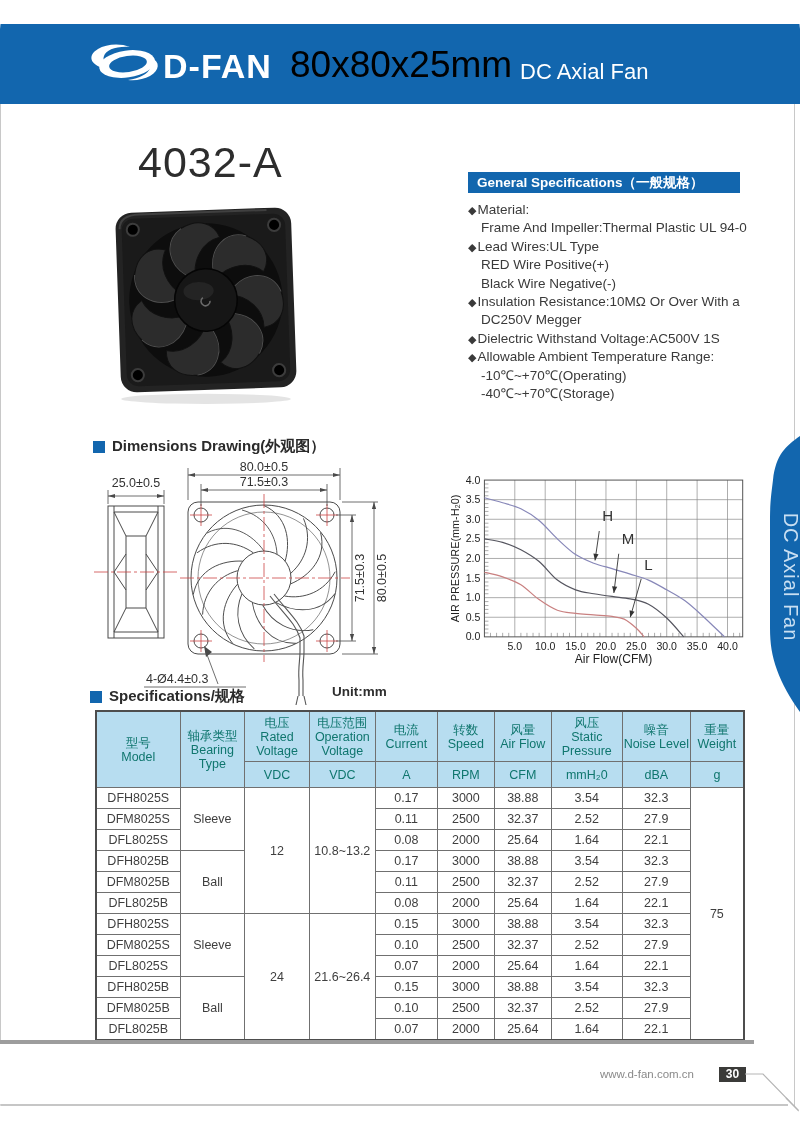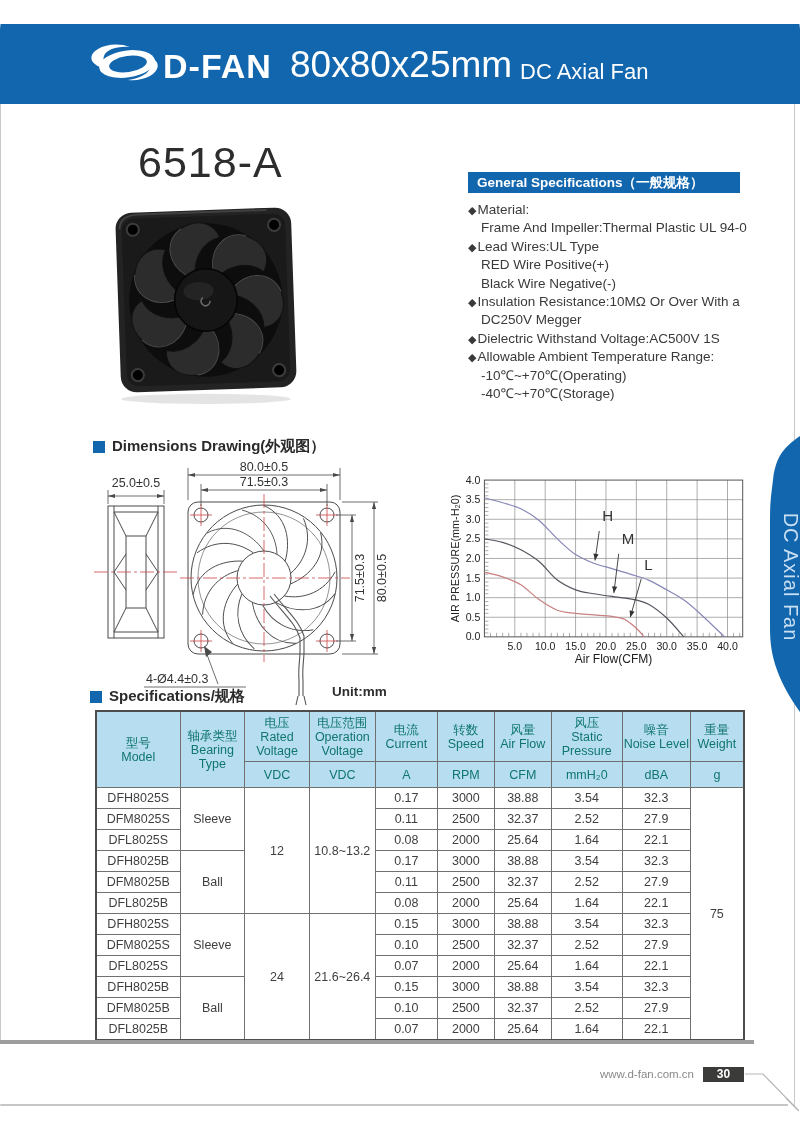--- a/index.html
+++ b/index.html
@@ -1,21 +1,21 @@
 <!DOCTYPE html>
 <html><head>
 <meta charset="utf-8">
 <style>
   html,body{margin:0;padding:0;background:#fff;}
   .page{position:relative;width:800px;height:1131px;background:#ffffff;overflow:hidden;
         font-family:"Liberation Sans", sans-serif;border-radius:29px;}
   
   .header-band{position:absolute;left:0;top:24px;width:800px;height:80px;background:#1266ae;}
   .brand{position:absolute;left:163px;top:23px;font-size:34px;font-weight:bold;color:#fff;letter-spacing:1px;}
-  .size-text{position:absolute;left:290px;top:20px;font-size:37px;color:#ffffff;font-weight:400;}
+  .size-text{position:absolute;left:290px;top:20px;font-size:37px;color:#000000;font-weight:400;}
   .type-text{position:absolute;left:520px;top:35px;font-size:22px;color:#fff;}
   .logo-svg{position:absolute;left:86px;top:17px;}
   
   .border-left{position:absolute;left:0;top:104px;width:1px;height:936px;background:#c8c8c8;}
   .border-right{position:absolute;left:794px;top:104px;width:1px;height:1002px;background:#c8c8c8;}
   
   .model-title{position:absolute;left:138px;top:138px;font-size:43px;color:#2d2d2d;letter-spacing:1px;}
   .fan-photo{position:absolute;left:110px;top:200px;}
   
   .gs-bar{position:absolute;left:468px;top:172px;width:272px;height:21px;background:#1266ae;
@@ -39,21 +39,21 @@
               font-size:12.5px;color:#3f3f3f;border:2px solid #4d4d4d;}
   #spec-table th,#spec-table td{border:1px solid #707070;padding:0;}
   #spec-table th{background:#b7ddf0;font-weight:400;color:#0f766e;font-size:12.5px;line-height:14px;}
   #spec-table thead tr.main th{height:49px;}
   #spec-table thead tr.units th{height:25px;}
   #spec-table td{height:20px;background:#fff;}
   
   .footer-thick{position:absolute;left:0;top:1040px;width:754px;height:4px;background:#9d9d9d;}
   .footer-thin{position:absolute;left:0;top:1104px;width:788px;height:2px;background:#c6c6c6;}
   .footer-site{position:absolute;left:600px;top:1068px;width:112px;text-align:left;font-size:11.5px;color:#8a8a8a;}
-  .footer-badge{position:absolute;left:703px;top:1067px;width:41px;height:15px;background:#3b3b39;color:#fff;
+  .footer-badge{position:absolute;left:719px;top:1067px;width:27px;height:15px;background:#3b3b39;color:#fff;
                 font-size:12px;font-weight:bold;text-align:center;line-height:15px;}
   .footer-lines{position:absolute;left:744px;top:1066px;}
 </style>
 </head>
 <body>
 
 <div class="page">
 
   <div class="header-band">
     <svg class="logo-svg" width="78" height="46" viewBox="0 0 78 46">
@@ -63,21 +63,21 @@
       <path d="M66,17 C74,21 74,29 64,35 C58,38 50,40 42,39 C54,37 62,33 64,27 C65,23 64,20 60,17 Z" fill="#ffffff"></path>
     </svg>
     <span class="brand">D-FAN</span>
     <span class="size-text">80x80x25mm</span>
     <span class="type-text">DC Axial Fan</span>
   </div>
 
   <div class="border-left"></div>
   <div class="border-right"></div>
 
-  <div class="model-title">6518-A</div>
+  <div class="model-title">4032-A</div>
 
   <svg class="fan-photo" width="192" height="207" viewBox="0 0 190 205">
     <ellipse cx="95" cy="197" rx="84" ry="5" fill="#e4e4e4"></ellipse>
     <g transform="rotate(-2 95 100)">
       <rect x="8" y="10" width="174" height="178" rx="16" fill="#232323"></rect>
       <path d="M12,26 C12,16 20,12 32,12 L158,12" stroke="#404040" stroke-width="2" fill="none"></path>
       <rect x="14" y="16" width="162" height="166" rx="12" fill="#1a1a1a"></rect>
       <circle cx="95" cy="99" r="76" fill="#0d0d0d"></circle>
       <circle cx="25" cy="27" r="6" fill="#000" stroke="#3c3c3c" stroke-width="2"></circle>
       <circle cx="165" cy="27" r="6" fill="#000" stroke="#3c3c3c" stroke-width="2"></circle>

